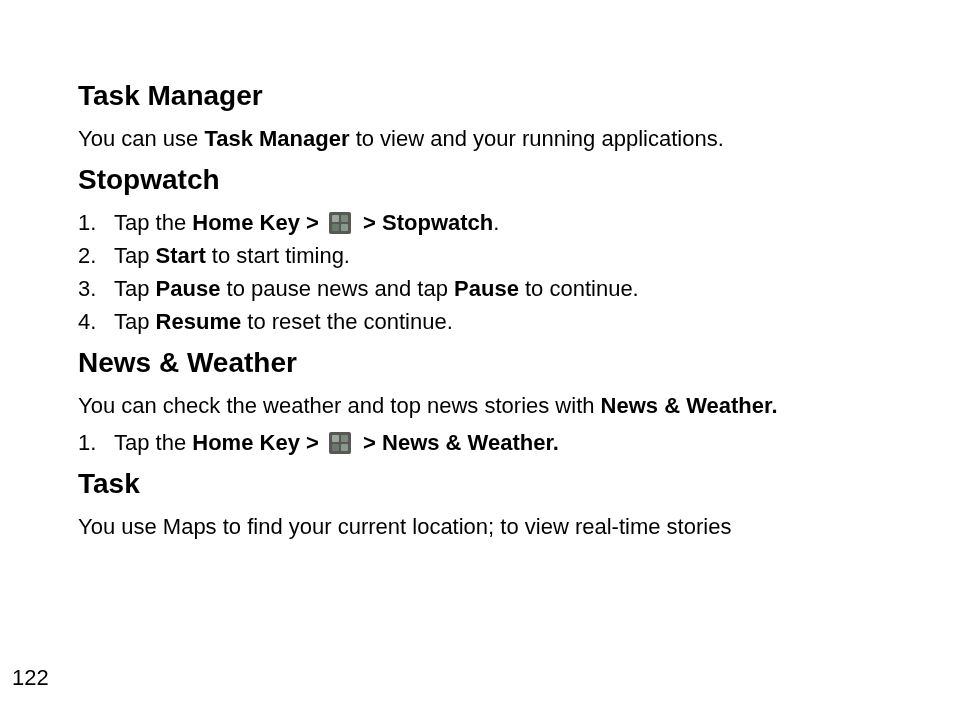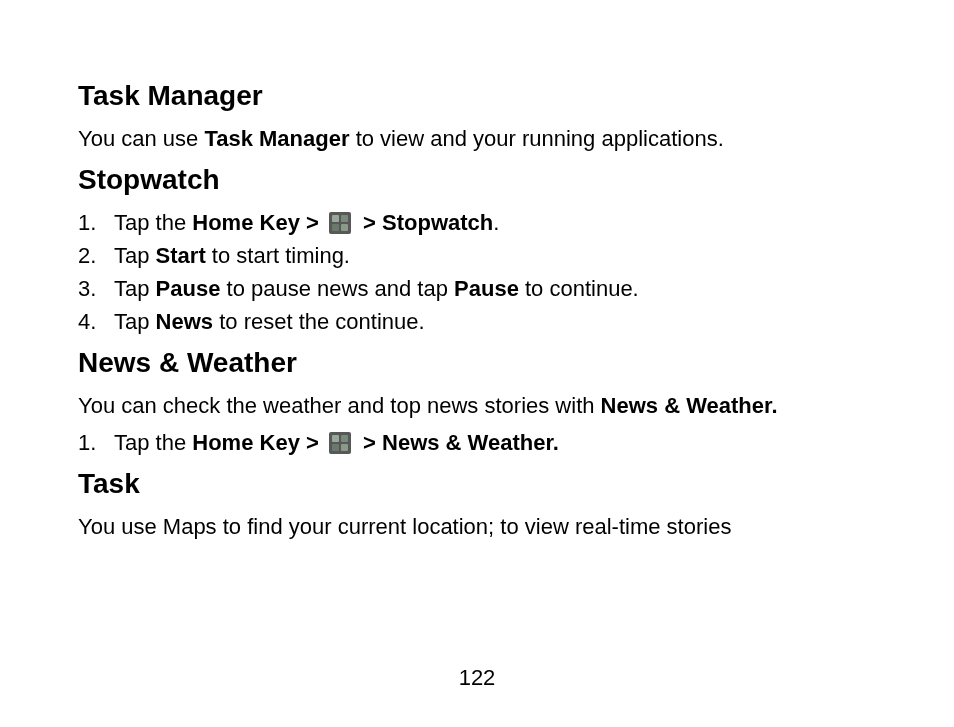--- a/index.html
+++ b/index.html
@@ -59,22 +59,23 @@
     margin: 0 6px 0 4px;
   }
   .apps-icon svg {
     display: block;
   }
   .page-number {
     position: absolute;
     bottom: 36px;
     left: 0;
     width: 100%;
-    text-align: center;
+    text-align: left;
     font-size: 22px;
+    padding-left: 12px;
   }
 </style>
 </head>
 <body>
 
 <h2 class="section-heading">Task Manager</h2>
 <p class="body-text">
   <span>You can use </span><span class="bold">Task Manager</span><span> to view and your running applications.</span>
 </p>
 
@@ -89,21 +90,21 @@
           <rect x="12" y="12" width="7" height="7" fill="#8a9a8a" rx="1"></rect>
         </svg></span><span class="bold"> &gt; Stopwatch</span><span>.</span>
   </li>
   <li>
     <span>Tap </span><span class="bold">Start</span><span> to start timing.</span>
   </li>
   <li>
     <span>Tap </span><span class="bold">Pause</span><span> to pause news and tap </span><span class="bold">Pause</span><span> to continue.</span>
   </li>
   <li>
-    <span>Tap </span><span class="bold">News</span><span> to reset the continue.</span>
+    <span>Tap </span><span class="bold">Resume</span><span> to reset the continue.</span>
   </li>
 </ol>
 
 <h2 class="section-heading">News &amp; Weather</h2>
 <p class="body-text">
   <span>You can check the weather and top news stories with </span><span class="bold">News &amp; Weather.</span>
 </p>
 <ol class="steps">
   <li>
     <span>Tap the </span><span class="bold">Home Key &gt; </span><span class="apps-icon"><svg viewBox="0 0 22 22" width="22" height="22">

